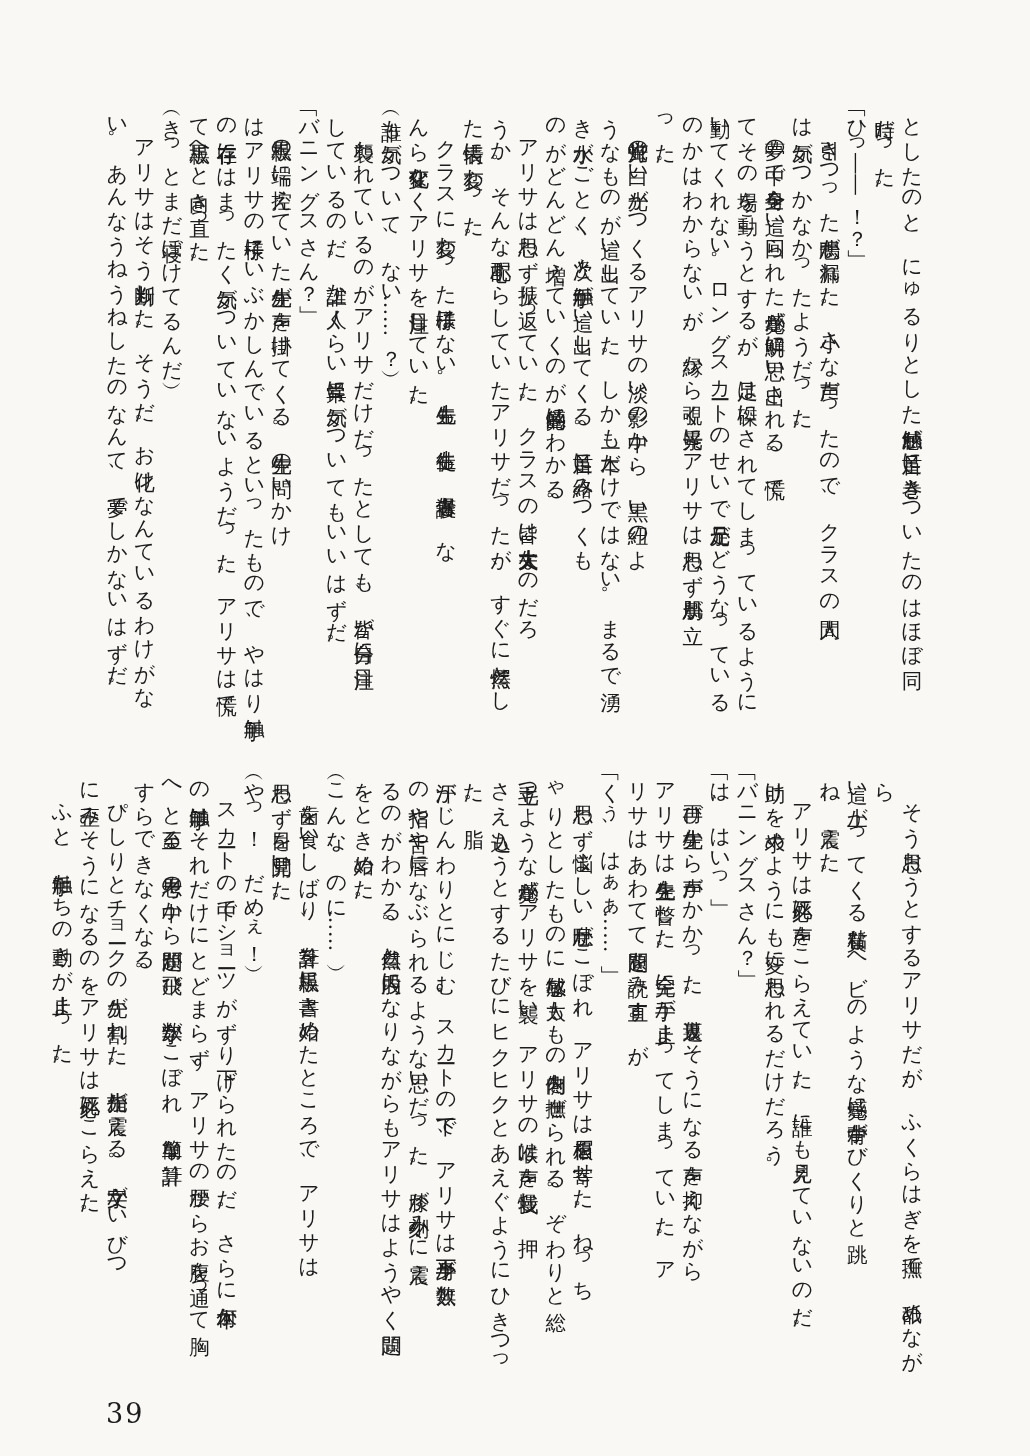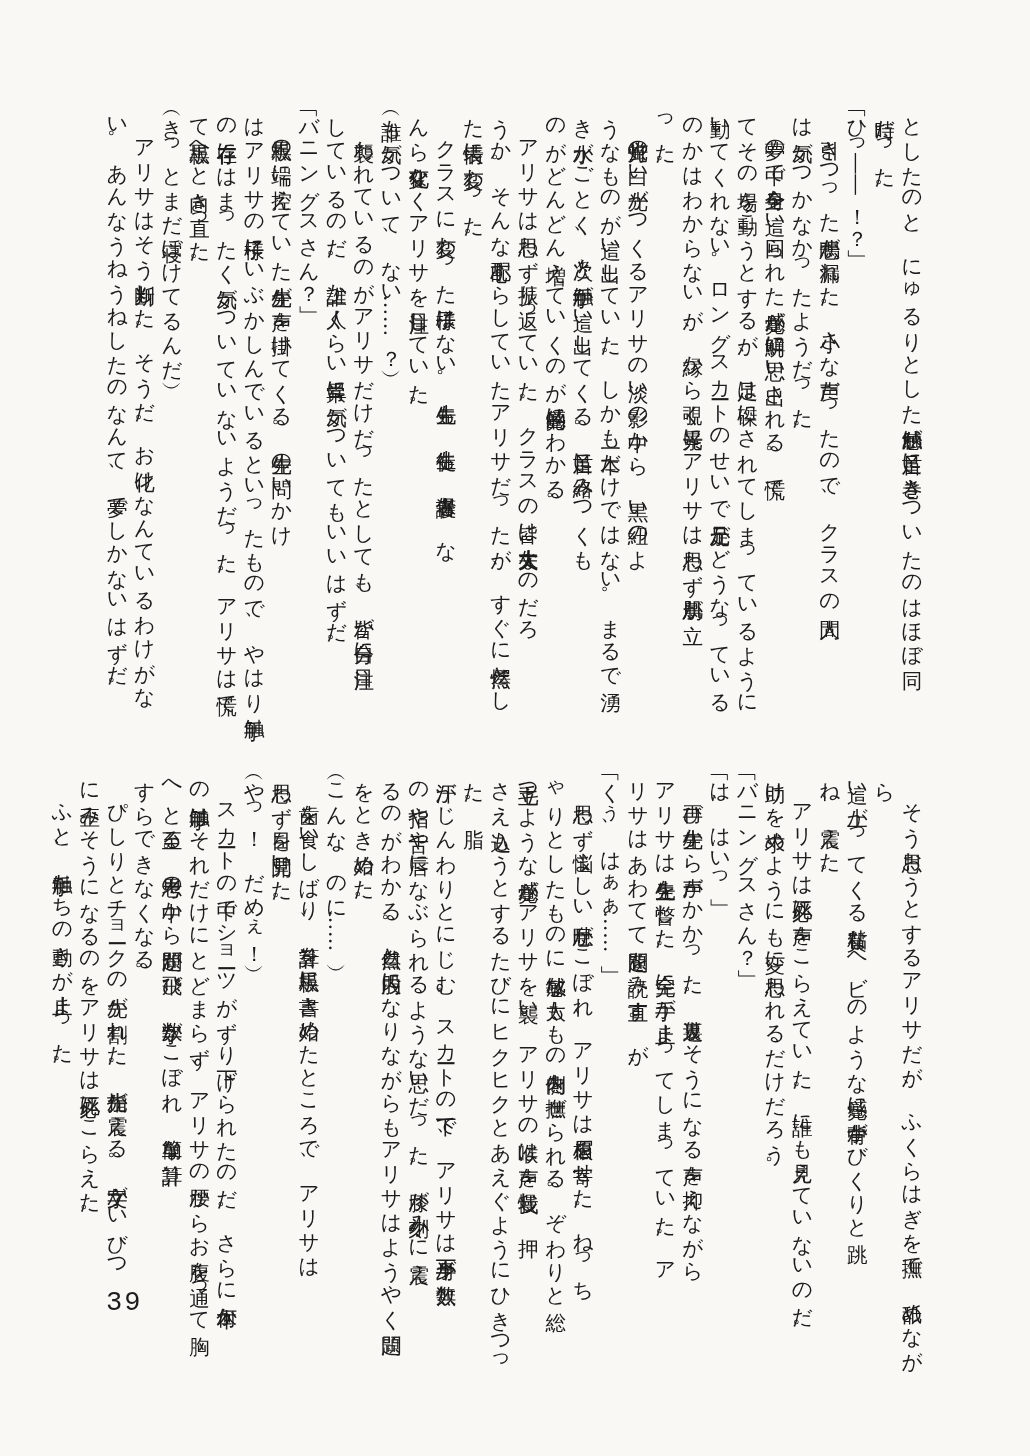--- a/index.html
+++ b/index.html
@@ -37,25 +37,24 @@
     top:768px;
     height:606px;
   }
   .line{
     line-height:27.4px; 
     margin:0;
   }
   .page-number{
     position:absolute;
     left:106px;
-    top:1288px;
+    top:1398px;
     font-size:27px;
     letter-spacing:2px;
     color:var(--ink);
-    font-family:Liberation Mono, monospace;
   }
 </style>
 </head>
 <body>
 
 <div class="page">
   <section class="text-block block-top">
       <div class="line">としたのと、にゅるりとした感触が足首に巻きついたのはほぼ同</div>
       <div class="line">時だった。</div>
       <div class="line">「ひっ――！？」</div>

